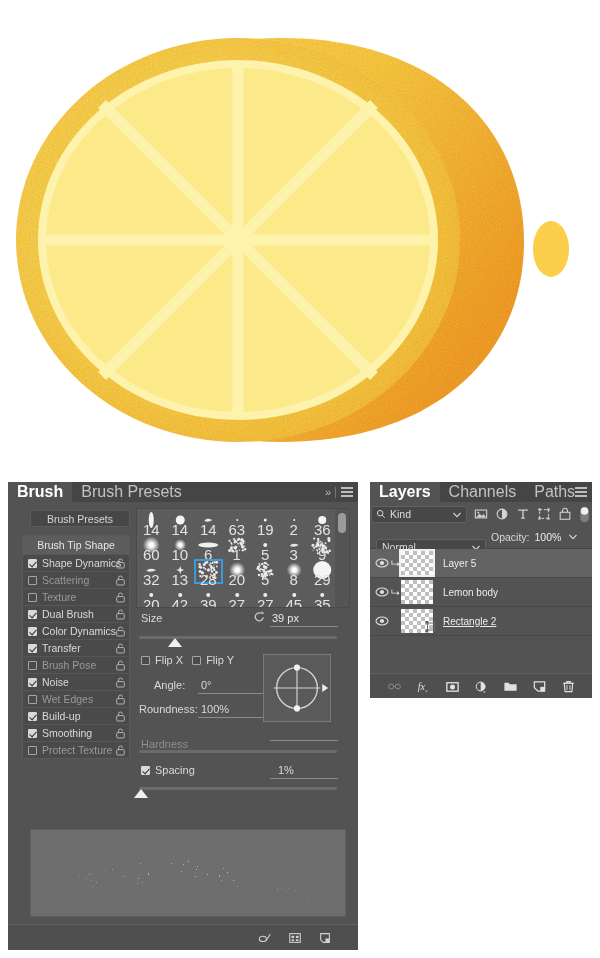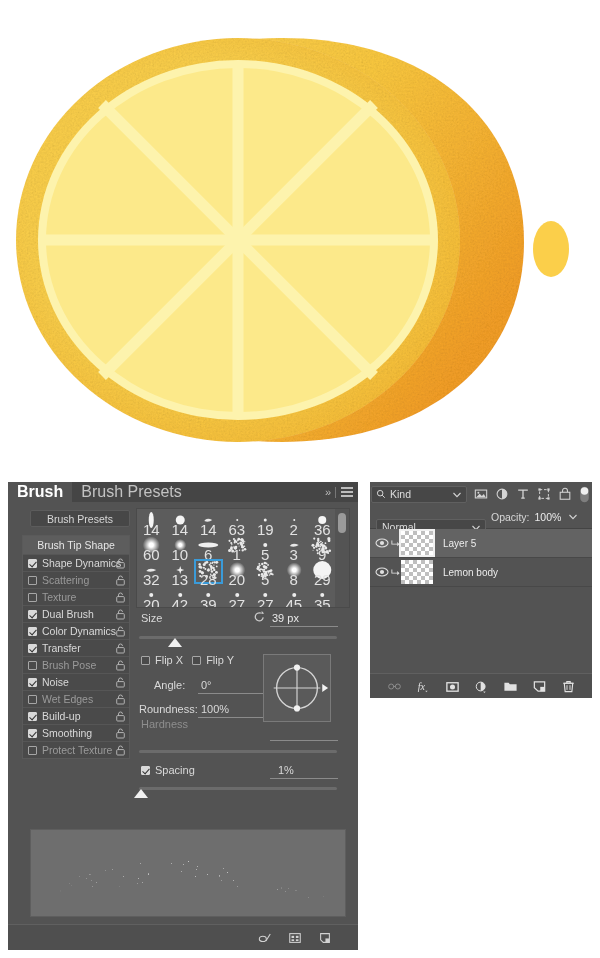--- a/index.html
+++ b/index.html
@@ -114,21 +114,21 @@
   #angle-val { left:193px; top:177px; }
   #angle-underline { left:190px; top:191px; width:90px; }
   #round-label { left:131px; top:201px; }
   #round-val { left:193px; top:201px; }
   #round-underline { left:190px; top:215px; width:90px; }
 
   #angle-dial {
     position:absolute; left:255px; top:152px; width:68px; height:68px;
     background:#5a5a5a; border:1px solid #7a7a7a;
   }
-  #hard-label { left:133px; top:216px; color:#8e8e8e;text-align:center; }
+  #hard-label { left:133px; top:236px; color:#8e8e8e;text-align:center; }
   #hard-underline { left:262px; top:238px; width:68px; }
   #hard-track { left:131px; top:248px; width:198px; }
 
   #spacing-row { left:133px; top:262px; display:flex; align-items:center; }
   #spacing-val { left:270px; top:262px; }
   #spacing-underline { left:262px; top:276px; width:68px; }
   #spacing-track { left:131px; top:285px; width:198px; }
   #spacing-thumb { left:126px; top:287px; }
 
   #preview {
@@ -971,20 +971,28 @@
       <svg class="ficon" viewBox="0 0 16 16">
         <path d="M3 3 H13 V13 H6 L3 10 Z" fill="none" stroke="#d2d2d2" stroke-width="1.2"></path>
         <rect x="8.5" y="8.5" width="4.5" height="4.5" fill="#d2d2d2"></rect>
       </svg>
     </div>
   </div>
 </div>
 
 <div class="panel" id="layers-panel">
 
+  <div class="panel-tabbar">
+    <div class="ptab active">Layers</div>
+    <div class="ptab">Channels</div>
+    <div class="ptab">Paths</div>
+    <div class="tabbar-right">
+      <span class="hamb"></span>
+    </div>
+  </div>
 
   <div class="lp-row1">
     <div class="kind-select">
       <svg width="10" height="10" viewBox="0 0 12 12" style="margin-right:4px">
         <circle cx="5" cy="5" r="3.3" fill="none" stroke="#d4d4d4" stroke-width="1.2"></circle>
         <line x1="7.4" y1="7.4" x2="10.5" y2="10.5" stroke="#d4d4d4" stroke-width="1.2"></line>
       </svg>
       <span>Kind</span>
       <svg class="carat" width="8" height="6" viewBox="0 0 8 6">
         <path d="M0.5 1 L4 4.6 L7.5 1" fill="none" stroke="#d4d4d4" stroke-width="1.1"></path>
@@ -1050,20 +1058,39 @@
         <span class="eye">
           <svg width="14" height="10" viewBox="0 0 14 10">
             <ellipse cx="7" cy="5" rx="6" ry="4" fill="none" stroke="#e0e0e0" stroke-width="1.1"></ellipse>
             <circle cx="7" cy="5" r="2.1" fill="#e0e0e0"></circle>
           </svg>
         </span>
         <span class="clipbadge">⮡</span>
         <span class="thumb"></span>
         <span class="lname">Lemon body</span>
       </div>
+      <div class="layer-row">
+        <span class="eye">
+          <svg width="14" height="10" viewBox="0 0 14 10">
+            <ellipse cx="7" cy="5" rx="6" ry="4" fill="none" stroke="#e0e0e0" stroke-width="1.1"></ellipse>
+            <circle cx="7" cy="5" r="2.1" fill="#e0e0e0"></circle>
+          </svg>
+        </span>
+        <span class="clipbadge"></span>
+        <span class="thumb">
+          <svg class="vecbadge" viewBox="0 0 12 11">
+            <rect x="2.5" y="2" width="7" height="7" fill="none" stroke="#6a6a6a" stroke-width="1"></rect>
+            <rect x="0.5" y="0" width="2.4" height="2.4" fill="#5a5a5a"></rect>
+            <rect x="9.1" y="0" width="2.4" height="2.4" fill="#5a5a5a"></rect>
+            <rect x="0.5" y="8.6" width="2.4" height="2.4" fill="#5a5a5a"></rect>
+            <rect x="9.1" y="8.6" width="2.4" height="2.4" fill="#5a5a5a"></rect>
+          </svg>
+        </span>
+        <span class="lname linked">Rectangle 2</span>
+      </div>
     </div>
 
   <div id="layers-footer">
     <svg class="lf-ic" viewBox="0 0 18 16">
       <path d="M7.5 8 H10.5" stroke="#8c8c8c" stroke-width="1.2"></path>
       <rect x="2" y="5" width="6" height="6" rx="3" fill="none" stroke="#8c8c8c" stroke-width="1.2"></rect>
       <rect x="10" y="5" width="6" height="6" rx="3" fill="none" stroke="#8c8c8c" stroke-width="1.2"></rect>
     </svg>
     <svg class="lf-ic" viewBox="0 0 18 16">
       <text x="2" y="12" font-family="Liberation Serif, serif" font-style="italic" font-size="12" fill="#e2e2e2">fx</text>

